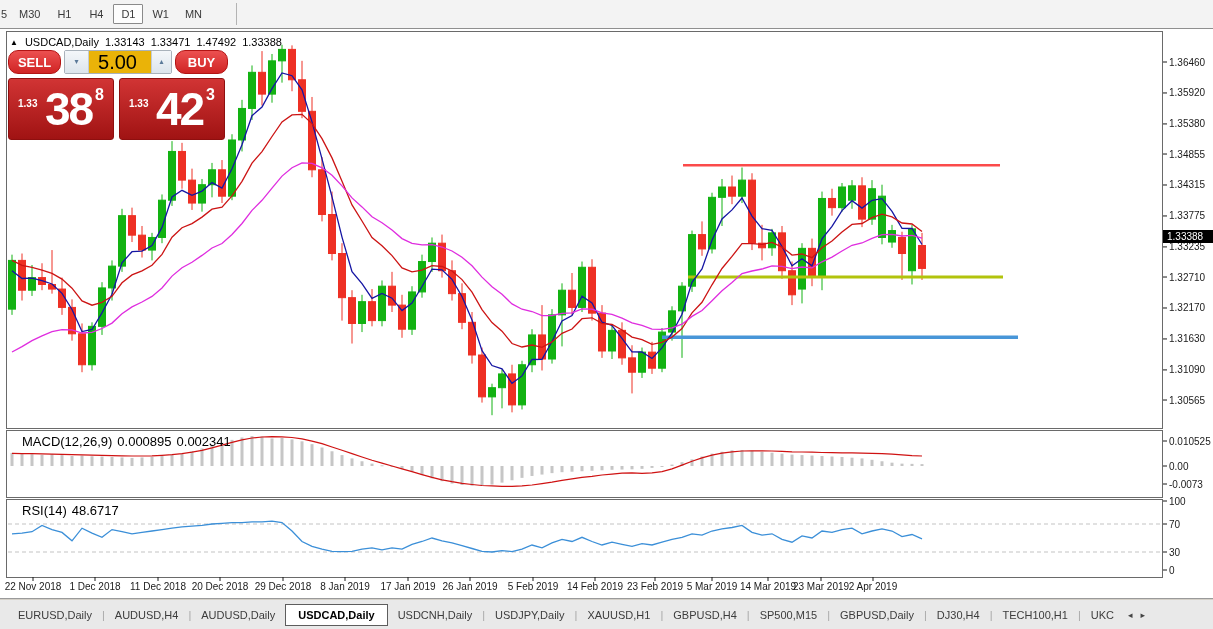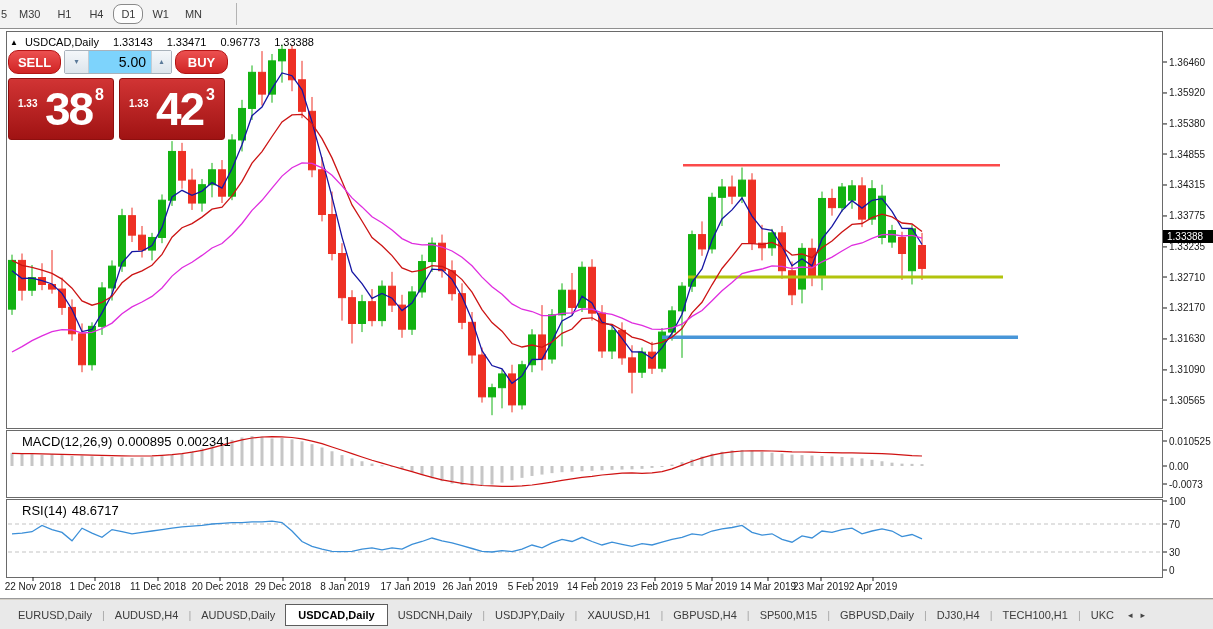--- a/index.html
+++ b/index.html
@@ -7,47 +7,47 @@
     font-family:"Liberation Sans", sans-serif; background:#f0f0f0; }
   #stage { position:relative; width:1213px; height:629px; }
 
   
   #toolbar { position:absolute; left:0; top:0; width:1213px; height:29px;
     background:#f3f3f3; border-bottom:1px solid #8f8f8f;
     display:flex; align-items:center; z-index:3; }
   .tf-btn { min-width:30px; padding:3px 6px; margin:0 1px; text-align:center;
     font-size:11px; color:#3a3a3a; border:1px solid transparent; cursor:default; }
   .tf-btn.partial { min-width:10px; width:12px; padding:3px 0; overflow:hidden; margin-left:-2px; }
-  .tf-btn.active { background:#fdfdfd; border:1px solid #8a8a8a; border-radius:8px; }
+  .tf-btn.active { background:#fdfdfd; border:1px solid #8a8a8a; border-radius:1px; }
   .tf-sep { width:1px; height:22px; background:#b3b3b3; margin-left:26px; }
 
   
   #chartsvg { position:absolute; left:0; top:0; z-index:1; }
 
   
   #chart-title { position:absolute; left:10px; top:36px; z-index:2;
     font-size:11px; color:#000; white-space:nowrap; }
   #chart-title .tri { font-size:8px; margin-right:5px; position:relative; top:-1px; }
-  #chart-title span.num { margin-left:14px; }
+  #chart-title span.num { margin-left:6px; }
   #chart-title .sym { margin-left:2px; }
 
   
   #trade { position:absolute; left:8px; top:50px; width:220px; z-index:2; }
   #trade-row1 { display:flex; height:24px; }
   .hdr-btn { width:53px; height:24px; background:linear-gradient(#ec5050,#d02424);
     color:#fff; font-size:13px; font-weight:bold; text-align:center; line-height:24px;
     border:1px solid #b31414; border-radius:10px; cursor:pointer; }
   #spinner { flex:1; height:24px; margin:0 3px; display:flex;
     border:1px solid #a9b2bb; background:#fff; border-radius:2px; }
   .spin-btn { width:24px; background:linear-gradient(#f4f7fa,#dde5ec); color:#5b7a99;
     font-size:8px; text-align:center; line-height:22px; cursor:pointer; }
   .spin-btn.up { width:20px; border-left:1px solid #c3ccd4; }
   .spin-btn.down { border-right:1px solid #c3ccd4; }
-  #spin-value { flex:1; font-size:14px; color:#000; text-align:right;
-    line-height:22px; padding-right:5px; background:#7dd3fc; }
+  #spin-value { flex:1; font-size:20px; color:#000; text-align:center;
+    line-height:22px; padding-right:5px; background:#eab308; }
   #trade-row2 { display:flex; margin-top:4px; }
   .pricebox { position:relative; width:106px; height:62px; color:#fff;
     background:linear-gradient(#d13434,#a01313); border:1px solid #8e0f0f;
     border-radius:3px; cursor:pointer; }
   .pricebox + .pricebox { margin-left:5px; }
   .px-small { position:absolute; left:9px; bottom:30px; font-size:10px; font-weight:bold; }
   .px-big  { position:absolute; left:36px; top:2px; font-size:46px; font-weight:bold;
     letter-spacing:-2px; line-height:56px;text-align:right; }
   .px-sup  { position:absolute; right:9px; top:7px; font-size:16px; font-weight:bold; }
 
@@ -461,21 +461,21 @@
         <text x="768" y="590" fill="#1a1a1a" text-anchor="middle">14 Mar 2019</text>
         <line x1="821" y1="577" x2="821" y2="581" stroke="#1a1a1a"></line>
         <text x="821" y="590" fill="#1a1a1a" text-anchor="middle">23 Mar 2019</text>
         <line x1="873" y1="577" x2="873" y2="581" stroke="#1a1a1a"></line>
         <text x="873" y="590" fill="#1a1a1a" text-anchor="middle">2 Apr 2019</text>
       </g>
       <rect x="6" y="31" width="1156" height="546" fill="transparent"></rect>
     </svg>
 
   <div id="chart-title">
-    <span class="tri">▲</span><span class="sym">USDCAD,Daily</span><span class="num">1.33143</span><span class="num">1.33471</span><span class="num">0.96773</span><span class="num">1.33388</span>
+    <span class="tri">▲</span><span class="sym">USDCAD,Daily</span><span class="num">1.33143</span><span class="num">1.33471</span><span class="num">1.47492</span><span class="num">1.33388</span>
   </div>
 
   <div id="trade">
     <div id="trade-row1">
       <div class="hdr-btn">SELL</div>
       <div id="spinner">
         <div class="spin-btn down">▾</div>
         <div id="spin-value">5.00</div>
         <div class="spin-btn up">▴</div>
       </div>

